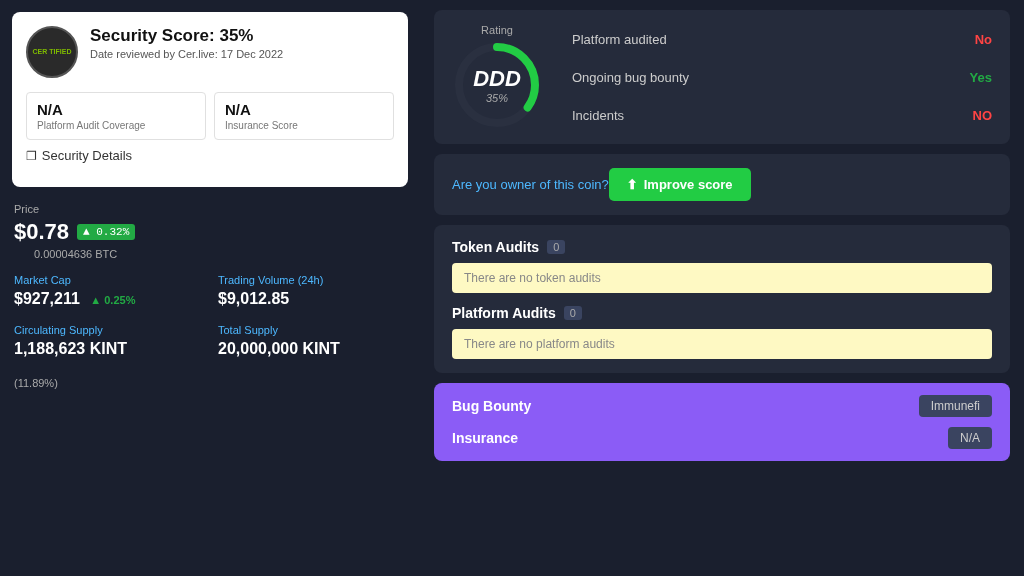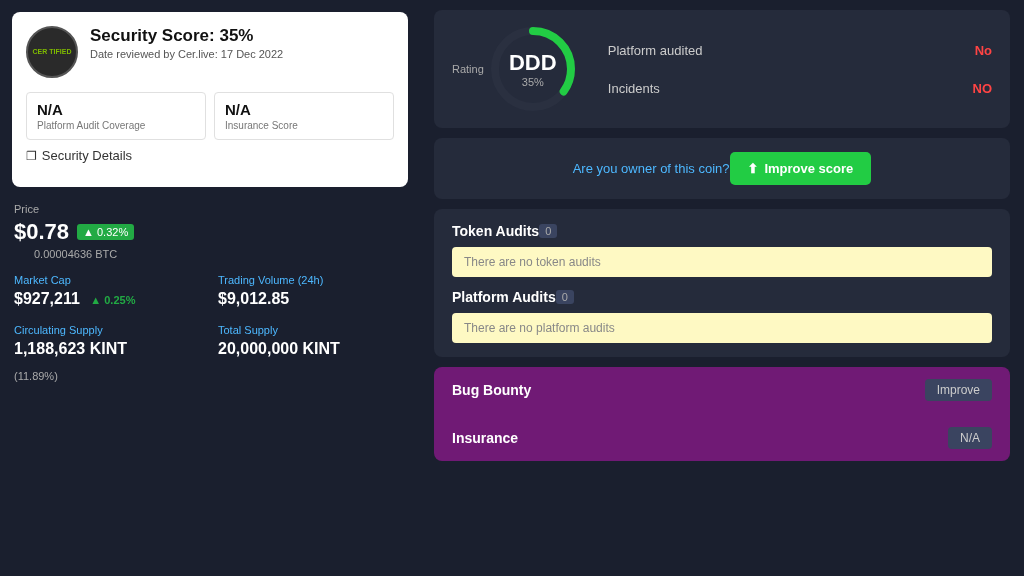--- a/index.html
+++ b/index.html
@@ -139,20 +139,21 @@
       font-weight: bold;
       color: #fff;
     }
 
     .price-change {
       background: #22aa44;
       color: #fff;
       font-size: 11px;
       padding: 2px 6px;
       border-radius: 3px;
+      font-family: Liberation Mono, monospace;
     }
 
     .price-btc {
       font-size: 11px;
       color: #aaa;
       margin-top: 3px;
       margin-left: 20px;
     }
 
     
@@ -179,21 +180,21 @@
 
     .stat-value .stat-change {
       font-size: 11px;
       color: #22aa44;
       margin-left: 6px;
     }
 
     .stat-sub {
       font-size: 11px;
       color: #aaa;
-      margin-top: 12px;
+      margin-top: 19px;
     }
 
     
     .right-panel {
       flex: 1;
       display: flex;
       flex-direction: column;
       padding: 10px 14px;
       gap: 10px;
     }
@@ -203,21 +204,21 @@
       background: #252b3b;
       border-radius: 8px;
       padding: 14px 18px;
       display: flex;
       align-items: center;
       gap: 30px;
     }
 
     .rating-circle-container {
       display: flex;
-      flex-direction: row;
+      flex-direction: column;
       align-items: center;
       gap: 4px;
     }
 
     .rating-label-top {
       font-size: 11px;
       color: #aaa;
       text-align: center;
     }
 
@@ -230,20 +231,21 @@
     .rating-circle svg {
       transform: rotate(-90deg);
     }
 
     .rating-inner {
       position: absolute;
       top: 50%;
       left: 50%;
       transform: translate(-50%, -50%);
       text-align: center;
+      font-style: italic;
     }
 
     .rating-grade {
       font-size: 22px;
       font-weight: bold;
       color: #fff;
     }
 
     .rating-pct {
       font-size: 11px;
@@ -276,21 +278,21 @@
     .val-no { color: #ff4444; text-align: center; }
     .val-yes { color: #22aa44; }
 
     
     .improve-section {
       background: #252b3b;
       border-radius: 8px;
       padding: 14px 18px;
       display: flex;
       align-items: center;
-      justify-content: center;
+      justify-content: flex-start;
     }
 
     .improve-question {
       font-size: 13px;
       color: #4db8ff;
     }
 
     .improve-btn {
       background: #22cc44;
       color: #fff;
@@ -311,20 +313,21 @@
       border-radius: 8px;
       padding: 14px 18px;
       display: flex;
       flex-direction: column;
       gap: 8px;
     }
 
     .audit-header {
       display: flex;
       align-items: center;
+      gap: 8px;
     }
 
     .audit-title {
       font-size: 14px;
       font-weight: bold;
       color: #fff;
     }
 
     .audit-count {
       background: #3a4460;
@@ -337,26 +340,26 @@
     .audit-empty {
       background: #fef9c3;
       border-radius: 4px;
       padding: 8px 12px;
       font-size: 12px;
       color: #888;
     }
 
     
     .bottom-row {
-      background: #701a75;
+      background: #8b5cf6;
       border-radius: 8px;
       padding: 12px 18px;
       display: flex;
       flex-direction: column;
-      gap: 26px;
+      gap: 10px;
     }
 
     .bottom-item {
       display: flex;
       align-items: center;
       justify-content: space-between;
     }
 
     .bottom-label {
       font-size: 14px;
@@ -464,20 +467,24 @@
         </div>
       </div>
     </div>
 
     <div class="rating-metrics">
       <div class="rating-metric-row">
         <span class="rating-metric-name">Platform audited</span>
         <span class="rating-metric-val val-no">No</span>
       </div>
       <div class="rating-metric-row">
+        <span class="rating-metric-name">Ongoing bug bounty</span>
+        <span class="rating-metric-val val-yes">Yes</span>
+      </div>
+      <div class="rating-metric-row">
         <span class="rating-metric-name">Incidents</span>
         <span class="rating-metric-val val-no">NO</span>
       </div>
     </div>
   </div>
 
   <div class="improve-section">
     <span class="improve-question">Are you owner of this coin?</span>
     <button class="improve-btn">
       <span>⬆</span>
@@ -495,21 +502,21 @@
     <div class="audit-header" style="margin-top:4px;">
       <span class="audit-title">Platform Audits</span>
       <span class="audit-count">0</span>
     </div>
     <div class="audit-empty">There are no platform audits</div>
   </div>
 
   <div class="bottom-row">
     <div class="bottom-item">
       <span class="bottom-label">Bug Bounty</span>
-      <span class="badge">Improve</span>
+      <span class="badge">Immunefi</span>
     </div>
     <div class="bottom-item">
       <span class="bottom-label">Insurance</span>
       <span class="badge-na">N/A</span>
     </div>
   </div>
 
 </div>
 
 </body></html>

